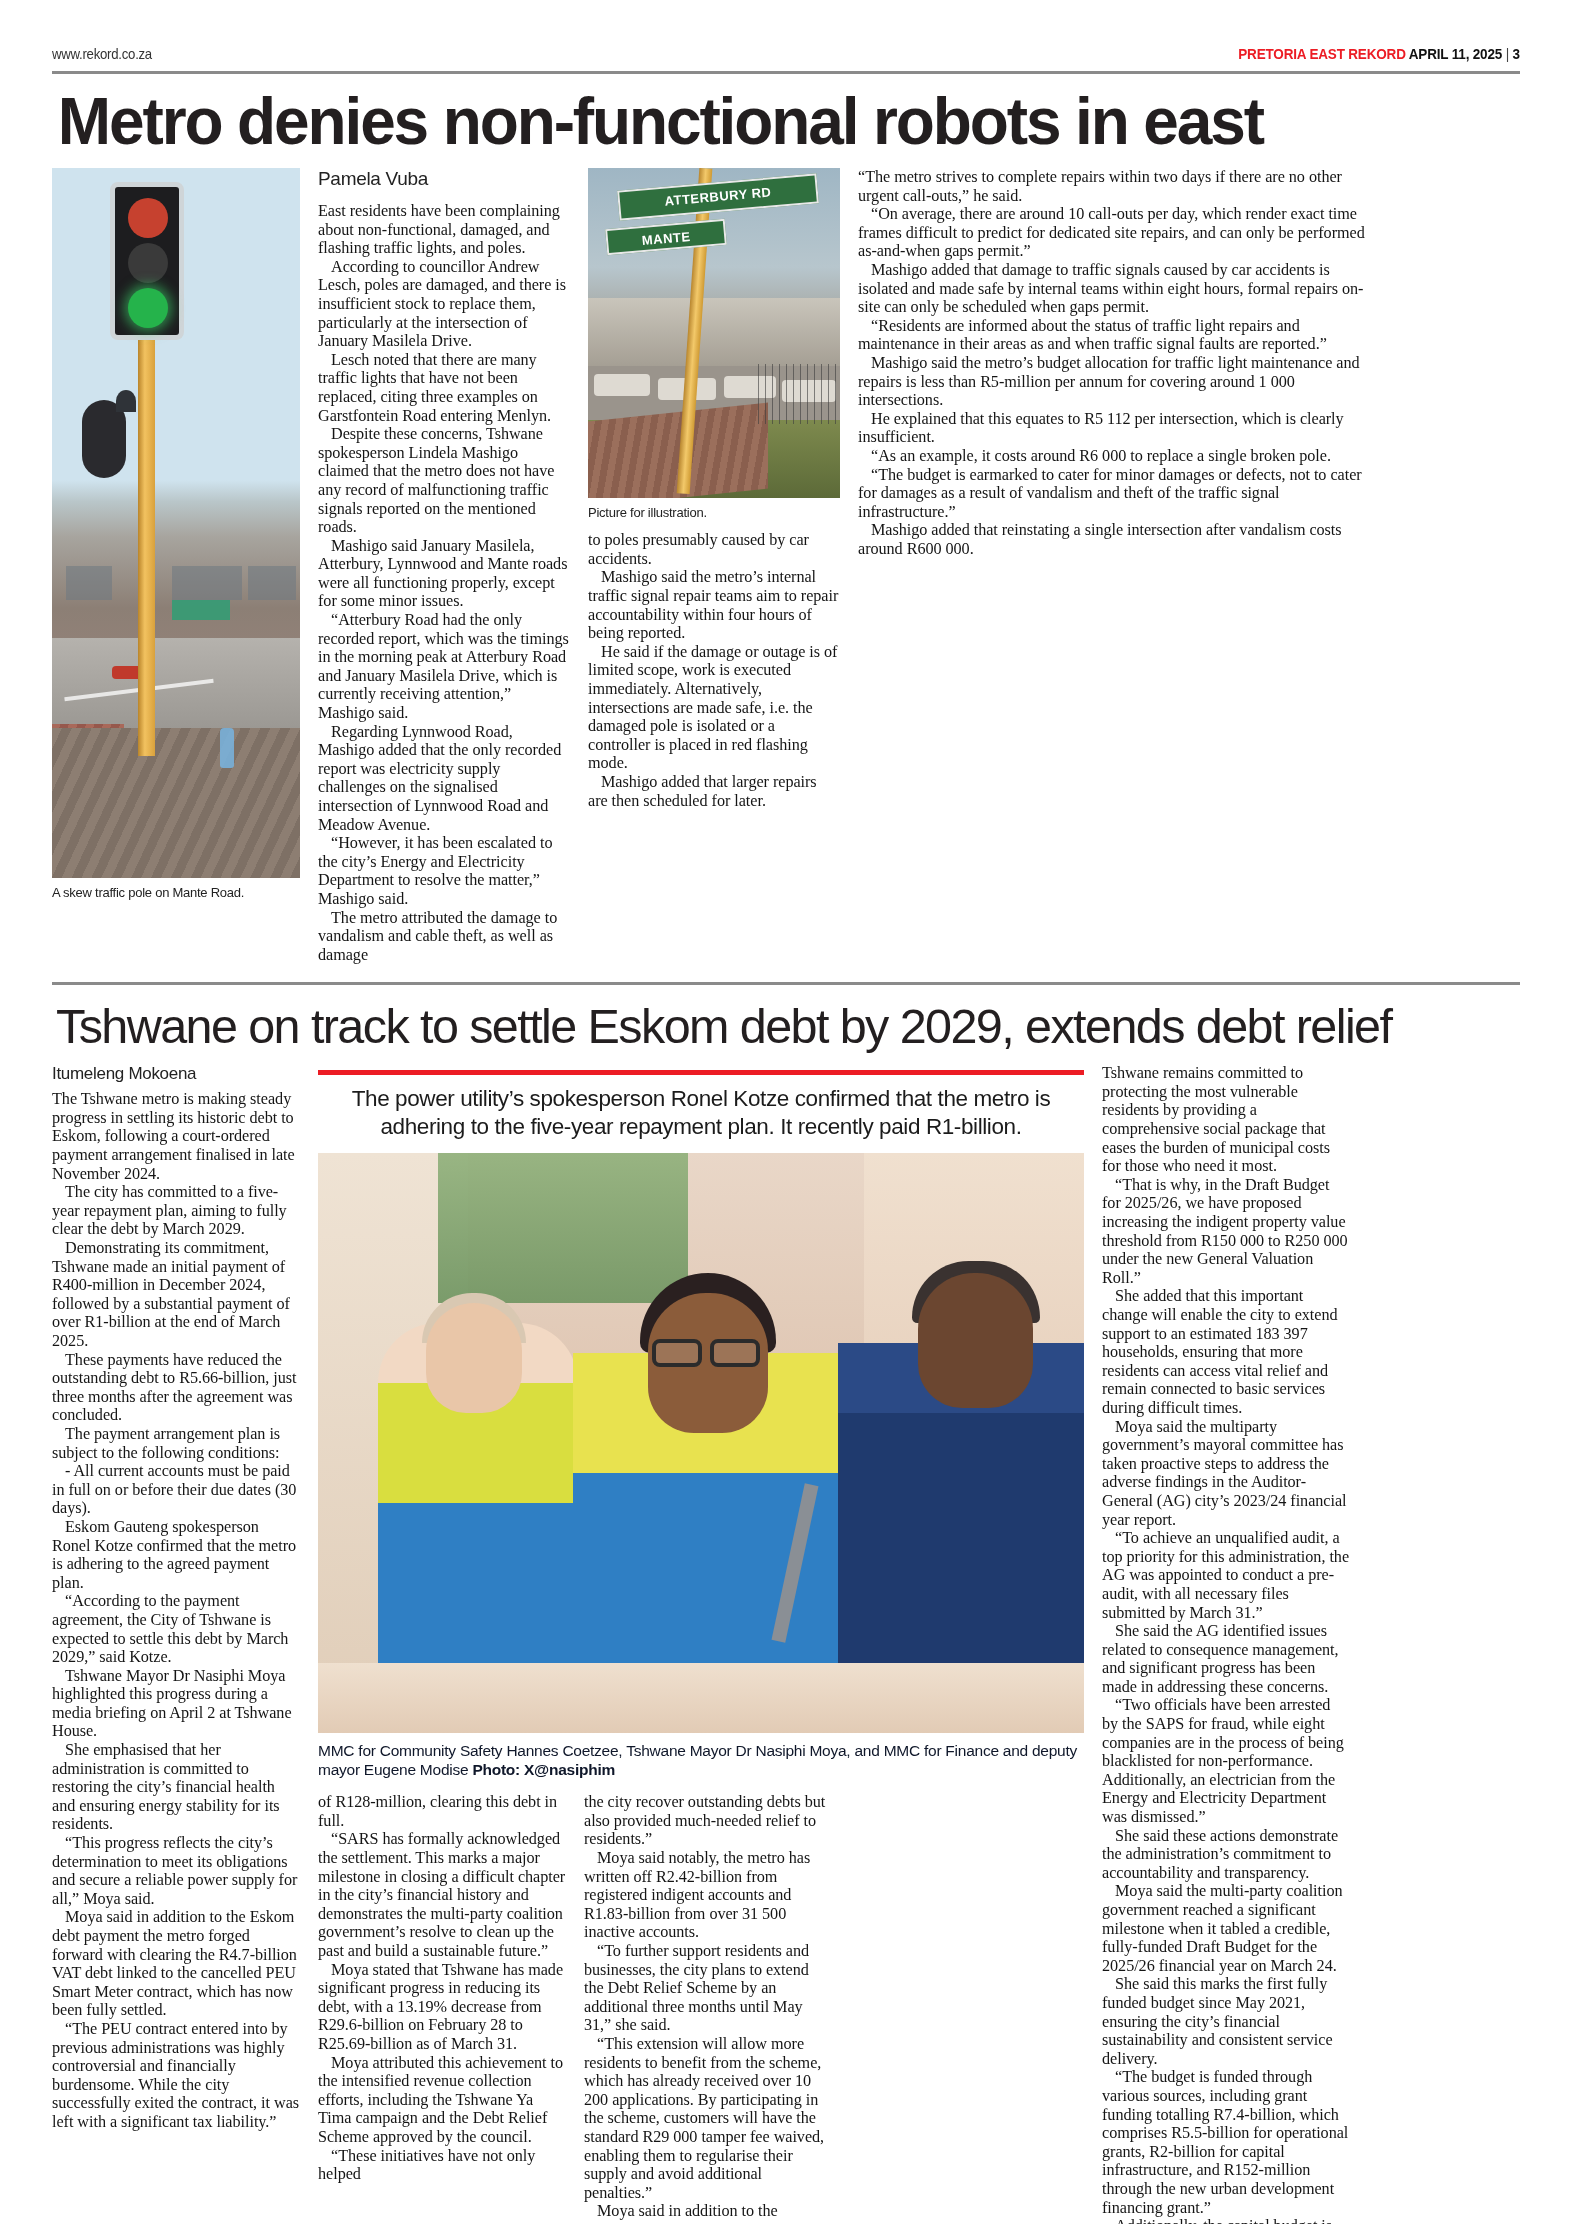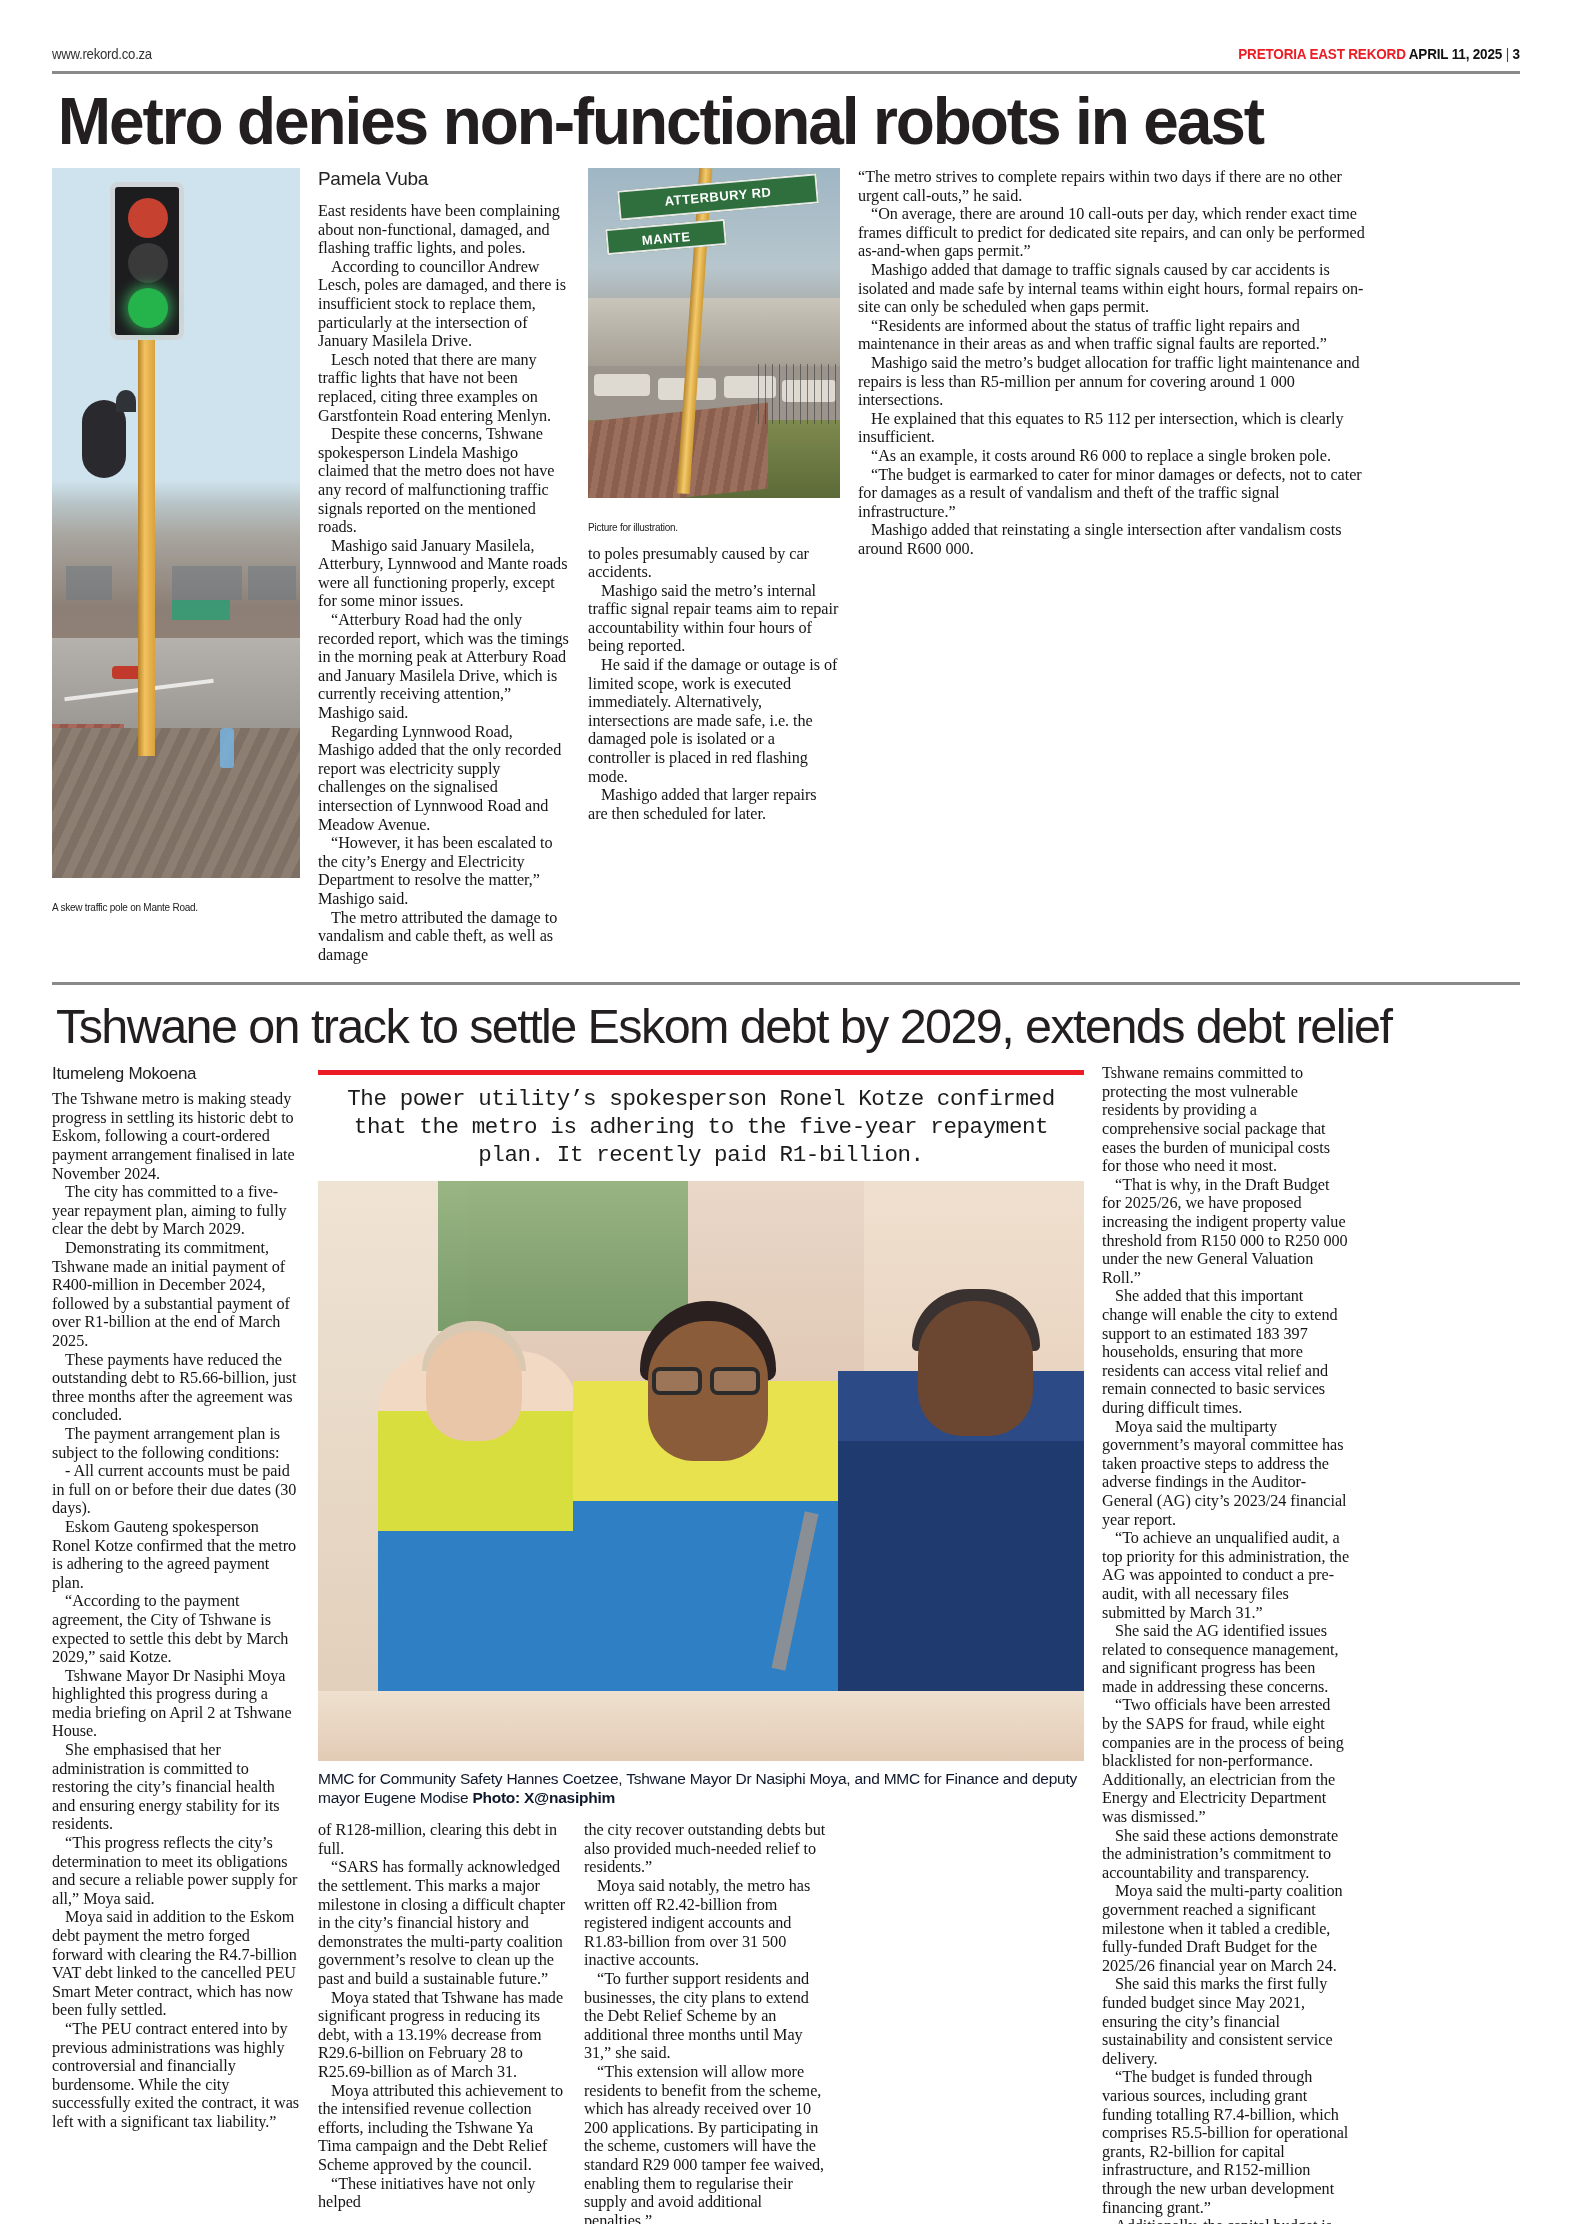--- a/index.html
+++ b/index.html
@@ -148,23 +148,23 @@
   .green-board {
     position:absolute; left: 120px; top: 432px; width: 58px; height: 20px;
     background: #2f9e74; opacity: .85;
   }
   .red-car {
     position:absolute; left: 60px; top: 498px; width: 32px; height: 13px;
     background: #c0392b; border-radius: 4px;
   }
   .cap-plain {
     font-family: "Liberation Sans", sans-serif;
-    font-size: 10px;
+    font-size: 13px;
     color: #222;
-    padding-top: 24px;
+    padding-top: 7px;
     letter-spacing: -0.25px;
     line-height: 1.25;
   }
 
   .byline1 {
     font-family: "Liberation Sans", sans-serif;
     font-size: 19px;
     color: #222;
     letter-spacing: -0.3px;
     margin-bottom: 12px;
@@ -257,21 +257,21 @@
   .byline2 {
     font-family: "Liberation Sans", sans-serif;
     font-size: 17px;
     color: #222;
     letter-spacing: -0.3px;
     margin-bottom: 6px;
   }
   .pullquote-wrap { padding-top: 6px; }
   .pq-rule { height: 5px; background: #ec1c24; width: 766px; }
   .pullquote {
-    font-family: Liberation Mono, monospace;
+    font-family: Liberation Sans, sans-serif;
     font-size: 22.5px;
     line-height: 28px;
     text-align: center;
     color: #1b1b1b;
     letter-spacing: -0.4px;
     padding: 10px 8px 12px;
   }
   .photo3 {
     width: 766px; height: 580px;
     position: relative; overflow: hidden;

